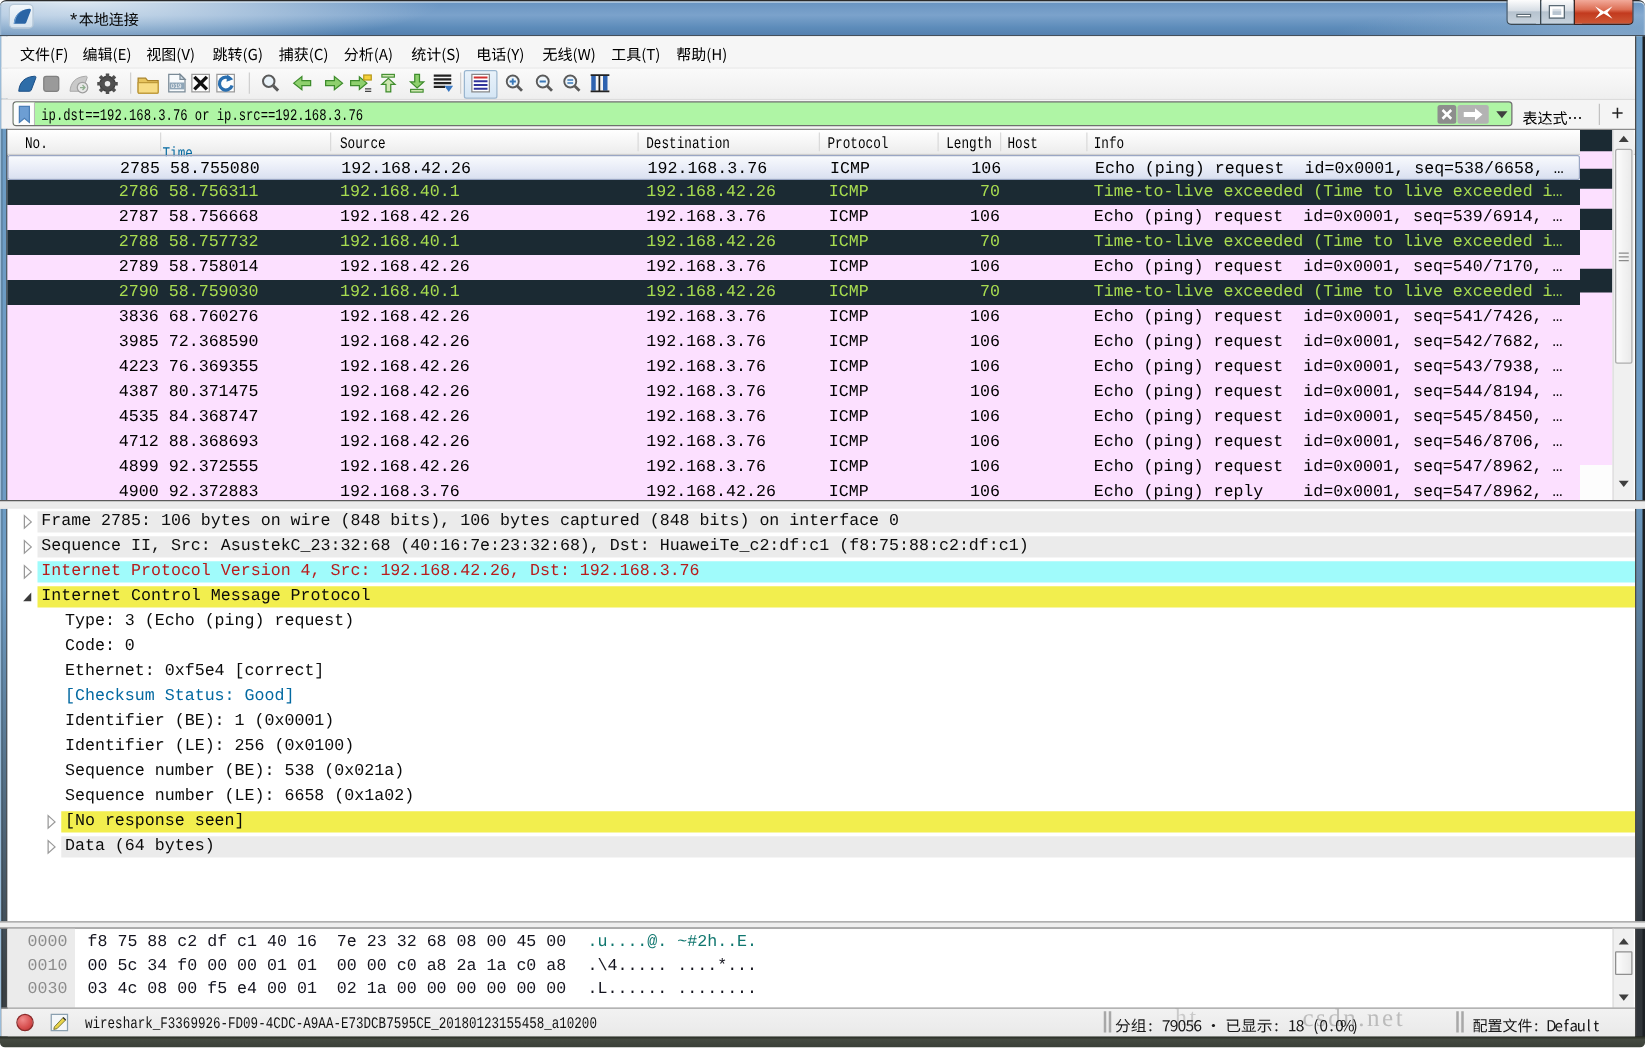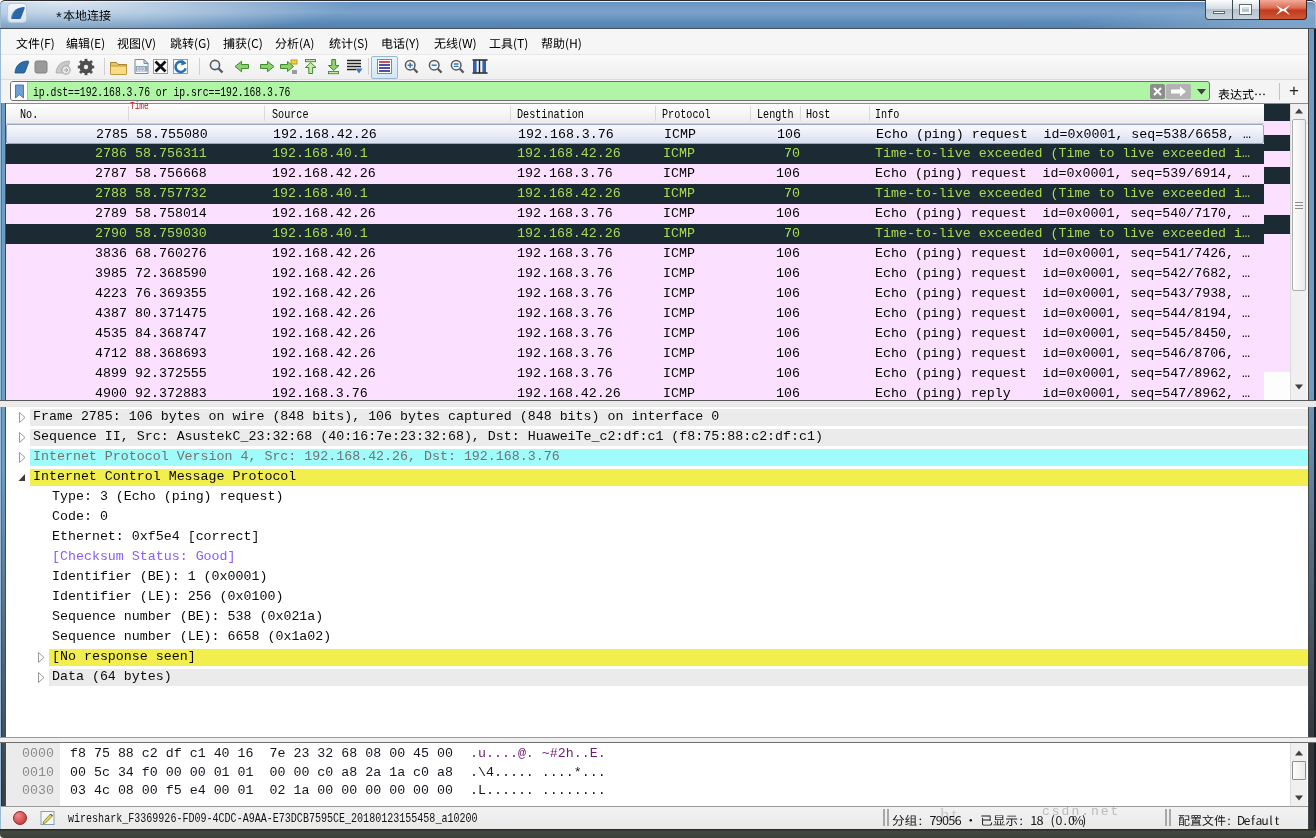--- a/index.html
+++ b/index.html
@@ -191,21 +191,21 @@
 <svg class="abs" style="left:1196px;top:88px" width="12" height="8">
     <path d="M1 1 L5.5 6.5 L10 1 Z" fill="#3f3f3f"></path>
   </svg>
 <div style="position:absolute;left:1218px;top:85px;"><svg width="48" height="15" style="overflow:visible">
       <path d="M3.0 14.9C3.3 14.7 3.7 14.5 7.1 13.5C7.0 13.3 7.0 12.9 6.9 12.7L4.0 13.5V10.9C4.7 10.4 5.4 9.9 5.9 9.3C6.8 11.8 8.5 13.6 11.0 14.5C11.1 14.2 11.4 13.9 11.6 13.7C10.4 13.3 9.4 12.8 8.6 12.0C9.3 11.5 10.2 10.9 10.9 10.3L10.2 9.8C9.6 10.3 8.8 10.9 8.1 11.4C7.5 10.8 7.1 10.1 6.8 9.3H11.2V8.5H6.4V7.5H10.3V6.7H6.4V5.7H10.8V4.9H6.4V3.8H5.5V4.9H1.3V5.7H5.5V6.7H1.9V7.5H5.5V8.5H0.8V9.3H4.8C3.6 10.3 1.9 11.2 0.4 11.7C0.6 11.9 0.9 12.2 1.0 12.5C1.7 12.2 2.4 11.9 3.1 11.5V13.3C3.1 13.7 2.8 13.9 2.6 14.1C2.8 14.2 3.0 14.7 3.0 14.9Z M13.0 4.5C13.5 5.2 14.2 6.2 14.4 6.8L15.2 6.4C15.0 5.7 14.3 4.8 13.7 4.1ZM19.0 3.9C19.0 4.7 19.0 5.5 18.9 6.2H15.9V7.1H18.8C18.6 9.2 17.8 11.0 15.8 12.0C16.0 12.1 16.3 12.5 16.4 12.7C18.1 11.8 18.9 10.5 19.4 8.9C20.6 10.1 21.9 11.6 22.5 12.6L23.3 12.0C22.5 10.9 21.0 9.2 19.6 7.9L19.7 7.1H23.3V6.2H19.8C19.9 5.4 19.9 4.7 19.9 3.9ZM15.1 8.3H12.6V9.2H14.2V12.4C13.7 12.6 13.1 13.1 12.4 13.9L13.0 14.7C13.7 13.8 14.3 13.1 14.7 13.1C14.9 13.1 15.3 13.5 15.8 13.8C16.7 14.4 17.7 14.5 19.2 14.5C20.3 14.5 22.5 14.5 23.3 14.4C23.3 14.1 23.5 13.7 23.6 13.5C22.4 13.6 20.7 13.7 19.2 13.7C17.8 13.7 16.8 13.6 16.0 13.1C15.6 12.8 15.4 12.6 15.1 12.4Z M32.5 4.4C33.1 4.9 33.9 5.5 34.2 5.9L34.9 5.4C34.5 5.0 33.7 4.3 33.1 3.9ZM30.8 3.9C30.8 4.6 30.8 5.4 30.8 6.1H24.7V7.0H30.9C31.2 11.4 32.2 14.9 34.2 14.9C35.1 14.9 35.4 14.3 35.6 12.2C35.4 12.1 35.0 11.9 34.8 11.7C34.7 13.3 34.6 14.0 34.3 14.0C33.1 14.0 32.1 11.0 31.8 7.0H35.4V6.1H31.8C31.8 5.4 31.7 4.6 31.7 3.9ZM24.7 13.6 25.0 14.5C26.5 14.2 28.7 13.7 30.8 13.2L30.7 12.4L28.1 12.9V9.6H30.4V8.7H25.1V9.6H27.2V13.1Z M38.0 8.6C37.6 8.6 37.2 8.9 37.2 9.4C37.2 9.8 37.6 10.2 38.0 10.2C38.4 10.2 38.8 9.8 38.8 9.4C38.8 8.9 38.4 8.6 38.0 8.6ZM42.0 8.6C41.6 8.6 41.2 8.9 41.2 9.4C41.2 9.8 41.6 10.2 42.0 10.2C42.4 10.2 42.8 9.8 42.8 9.4C42.8 8.9 42.4 8.6 42.0 8.6ZM46.0 8.6C45.6 8.6 45.2 8.9 45.2 9.4C45.2 9.8 45.6 10.2 46.0 10.2C46.4 10.2 46.8 9.8 46.8 9.4C46.8 8.9 46.4 8.6 46.0 8.6Z" fill="#000000"></path>
     </svg></div>
 <div class="abs" style="left:1279px;top:83px;width:1px;height:17px;background:#c2c2c2"></div>
 <div class="abs" style="left:1286px;top:81px;width:16px;height:20px;font-size:17px;color:#222;font-family:'Liberation Sans';text-align:center">+</div>
 <div class="abs" style="left:6px;top:103px;width:1302px;height:21px;background:linear-gradient(#ffffff,#f4f4f4 60%,#ececec);border-top:1px solid #8c8c8c;border-bottom:1px solid #cfcfcf"></div>
 <div class="abs" style="left:20px;top:106px;height:16px;line-height:16px;font-size:13px;color:#000"><span class="sx" style="transform:scaleX(.78)">No.</span></div>
-<div class="abs" style="left:130px;top:98px;height:16px;line-height:16px;font-size:10px;color:#b91c1c"><span class="sx" style="transform:scaleX(.78)">Time</span></div>
+<div class="abs" style="left:130px;top:114px;height:16px;line-height:16px;font-size:13px;color:#0369a1"><span class="sx" style="transform:scaleX(.78)">Time</span></div>
 <div class="abs" style="left:272px;top:106px;height:16px;line-height:16px;font-size:13px;color:#000"><span class="sx" style="transform:scaleX(.78)">Source</span></div>
 <div class="abs" style="left:517px;top:106px;height:16px;line-height:16px;font-size:13px;color:#000"><span class="sx" style="transform:scaleX(.78)">Destination</span></div>
 <div class="abs" style="left:662px;top:106px;height:16px;line-height:16px;font-size:13px;color:#000"><span class="sx" style="transform:scaleX(.78)">Protocol</span></div>
 <div class="abs" style="left:757px;top:106px;height:16px;line-height:16px;font-size:13px;color:#000"><span class="sx" style="transform:scaleX(.78)">Length</span></div>
 <div class="abs" style="left:806px;top:106px;height:16px;line-height:16px;font-size:13px;color:#000"><span class="sx" style="transform:scaleX(.78)">Host</span></div>
 <div class="abs" style="left:875px;top:106px;height:16px;line-height:16px;font-size:13px;color:#000"><span class="sx" style="transform:scaleX(.78)">Info</span></div>
 <div class="abs" style="left:127.5px;top:106px;width:1px;height:15px;background:#dadada"></div>
 <div class="abs" style="left:264px;top:106px;width:1px;height:15px;background:#dadada"></div>
 <div class="abs" style="left:510px;top:106px;width:1px;height:15px;background:#dadada"></div>
 <div class="abs" style="left:655px;top:106px;width:1px;height:15px;background:#dadada"></div>
@@ -254,50 +254,50 @@
 <div class="drow" style="left:33px;top:407px;color:#0b0b0b">Frame 2785: 106 bytes on wire (848 bits), 106 bytes captured (848 bits) on interface 0</div>
 <div class="abs" style="left:30px;top:428.5px;width:1278px;height:17.5px;background:#ebebeb"></div>
 <svg class="abs" style="left:17px;top:431px" width="10" height="13">
     <path d="M2.5 1.5 L2.5 11.5 L8 6.5 Z" fill="#fdfdfd" stroke="#999"></path>
   </svg>
 <div class="drow" style="left:33px;top:427px;color:#0b0b0b">Sequence II, Src: AsustekC_23:32:68 (40:16:7e:23:32:68), Dst: HuaweiTe_c2:df:c1 (f8:75:88:c2:df:c1)</div>
 <div class="abs" style="left:30px;top:448.5px;width:1278px;height:17.5px;background:#a0fbfb"></div>
 <svg class="abs" style="left:17px;top:451px" width="10" height="13">
     <path d="M2.5 1.5 L2.5 11.5 L8 6.5 Z" fill="#fdfdfd" stroke="#999"></path>
   </svg>
-<div class="drow" style="left:33px;top:447px;color:#737373">Internet Protocol Version 4, Src: 192.168.42.26, Dst: 192.168.3.76</div>
+<div class="drow" style="left:33px;top:447px;color:#b91c1c">Internet Protocol Version 4, Src: 192.168.42.26, Dst: 192.168.3.76</div>
 <div class="abs" style="left:30px;top:468.5px;width:1278px;height:17.5px;background:#f2ee4e"></div>
 <svg class="abs" style="left:17px;top:472px" width="10" height="11">
     <path d="M8 2 L8 9 L1.5 9 Z" fill="#3c3c3c"></path>
   </svg>
 <div class="drow" style="left:33px;top:467px;color:#0b0b0b">Internet Control Message Protocol</div>
 <div class="drow" style="left:52px;top:487px;color:#0b0b0b">Type: 3 (Echo (ping) request)</div>
 <div class="drow" style="left:52px;top:507px;color:#0b0b0b">Code: 0</div>
 <div class="drow" style="left:52px;top:527px;color:#0b0b0b">Ethernet: 0xf5e4 [correct]</div>
-<div class="drow" style="left:52px;top:547px;color:#8b5cf6">[Checksum Status: Good]</div>
+<div class="drow" style="left:52px;top:547px;color:#0369a1">[Checksum Status: Good]</div>
 <div class="drow" style="left:52px;top:567px;color:#0b0b0b">Identifier (BE): 1 (0x0001)</div>
 <div class="drow" style="left:52px;top:587px;color:#0b0b0b">Identifier (LE): 256 (0x0100)</div>
 <div class="drow" style="left:52px;top:607px;color:#0b0b0b">Sequence number (BE): 538 (0x021a)</div>
 <div class="drow" style="left:52px;top:627px;color:#0b0b0b">Sequence number (LE): 6658 (0x1a02)</div>
 <div class="abs" style="left:49px;top:648.5px;width:1259px;height:17.5px;background:#f2ee4e"></div>
 <svg class="abs" style="left:36px;top:651px" width="10" height="13">
     <path d="M2.5 1.5 L2.5 11.5 L8 6.5 Z" fill="#fdfdfd" stroke="#999"></path>
   </svg>
 <div class="drow" style="left:52px;top:647px;color:#0b0b0b">[No response seen]</div>
 <div class="abs" style="left:49px;top:668.5px;width:1259px;height:17.5px;background:#ebebeb"></div>
 <svg class="abs" style="left:36px;top:671px" width="10" height="13">
     <path d="M2.5 1.5 L2.5 11.5 L8 6.5 Z" fill="#fdfdfd" stroke="#999"></path>
   </svg>
 <div class="drow" style="left:52px;top:667px;color:#0b0b0b">Data (64 bytes)</div>
 <div class="abs" style="left:0px;top:737px;width:1316px;height:6px;background:#efefef;border-top:1px solid #9a9a9a;border-bottom:1px solid #6f6f6f"></div>
 <div class="abs" style="left:6px;top:743px;width:1302px;height:63px;background:#fff"></div>
 <div class="abs" style="left:6px;top:743px;width:54px;height:63px;background:#ebebeb"></div>
 <div class="drow" style="left:22px;top:744.0px;color:#8c8c8c">0000</div>
 <div class="drow" style="left:70px;top:744.0px;color:#14141e">f8 75 88 c2 df c1 40 16  7e 23 32 68 08 00 45 00</div>
-<div class="drow" style="left:470px;top:744.0px;color:#701a75">.u....@. ~#2h..E.</div>
+<div class="drow" style="left:470px;top:744.0px;color:#0f766e">.u....@. ~#2h..E.</div>
 <div class="drow" style="left:22px;top:762.7px;color:#8c8c8c">0010</div>
 <div class="drow" style="left:70px;top:762.7px;color:#14141e">00 5c 34 f0 00 00 01 01  00 00 c0 a8 2a 1a c0 a8</div>
 <div class="drow" style="left:470px;top:762.7px;color:#14141e">.\4..... ....*...</div>
 <div class="drow" style="left:22px;top:781.4px;color:#8c8c8c">0030</div>
 <div class="drow" style="left:70px;top:781.4px;color:#14141e">03 4c 08 00 f5 e4 00 01  02 1a 00 00 00 00 00 00</div>
 <div class="drow" style="left:470px;top:781.4px;color:#14141e">.L...... ........</div>
 <div class="abs" style="left:1290px;top:743px;width:17px;height:63px;background:#f0f0f0;border-left:1px solid #dcdcdc"></div>
 <svg class="abs" style="left:1294px;top:749px" width="10" height="8">
     <path d="M1 6.5 L5 1.5 L9 6.5 Z" fill="#3f3f3f"></path>
   </svg>
@@ -306,21 +306,21 @@
     <path d="M1 1.5 L5 6.5 L9 1.5 Z" fill="#3f3f3f"></path>
   </svg>
 <div class="abs" style="left:1px;top:806px;width:1307px;height:23px;background:linear-gradient(#f2f2f2,#e9e9e9);border-top:1px solid #9a9a9a"></div>
 <div class="abs" style="left:13px;top:811px;width:14px;height:14px;border-radius:50%;background:radial-gradient(circle at 35% 30%,#f08a8a,#d64d4d 60%,#b23030);border:1px solid #8a2a2a"></div>
 <svg class="abs" style="left:40px;top:810px" width="16" height="16">
     <rect x="1" y="1.5" width="13" height="13" fill="#f4f7f9" stroke="#8aa0b0"></rect>
     <path d="M3.5 11.5 L10.5 4 L12.5 6 L5.5 13 L3 13.5 Z" fill="#e8d44a" stroke="#6a6a2a" stroke-width=".7"></path>
     <path d="M10.5 4 L12.5 6" stroke="#333"></path>
   </svg>
 <div class="abs" style="left:68px;top:810px;height:16px;line-height:16px;font-size:13px;color:#111"><span class="sx" style="transform:scaleX(.772)">wireshark_F3369926-FD09-4CDC-A9AA-E73DCB7595CE_20180123155458_a10200</span></div>
-<div class="abs" style="left:1042px;top:804px;font-family:Liberation Mono, monospace;font-size:13px;color:rgba(145,145,145,.55);letter-spacing:2px">csdn.net</div>
+<div class="abs" style="left:1042px;top:804px;font-family:Liberation Serif, serif;font-size:20px;color:rgba(145,145,145,.55);letter-spacing:2px">csdn.net</div>
 <div class="abs" style="left:940px;top:804px;font-family:'Liberation Serif',serif;font-size:19px;color:rgba(145,145,145,.4);letter-spacing:2px">ht</div>
 <div class="abs" style="left:883px;top:809px;width:2px;height:17px;background:#a8a8a8"></div>
 <div class="abs" style="left:887px;top:809px;width:2px;height:17px;background:#a8a8a8"></div>
 <div class="abs" style="left:1165px;top:809px;width:2px;height:17px;background:#a8a8a8"></div>
 <div class="abs" style="left:1169px;top:809px;width:2px;height:17px;background:#a8a8a8"></div>
 <div style="position:absolute;left:892px;top:811px;transform:scaleX(1.05);transform-origin:0 50%"><svg width="186" height="15" style="overflow:visible">
       <path d="M8.1 4.1 7.2 4.4C8.1 6.2 9.5 8.1 10.8 9.2C11.0 9.0 11.3 8.6 11.5 8.4C10.3 7.5 8.8 5.7 8.1 4.1ZM3.9 4.1C3.2 5.9 2.0 7.6 0.5 8.6C0.7 8.8 1.1 9.1 1.3 9.3C1.6 9.0 1.9 8.8 2.2 8.4V9.3H4.6C4.3 11.3 3.6 13.2 0.8 14.1C1.0 14.3 1.2 14.7 1.3 14.9C4.4 13.8 5.2 11.6 5.5 9.3H8.8C8.6 12.3 8.5 13.4 8.2 13.8C8.0 13.9 7.9 13.9 7.6 13.9C7.4 13.9 6.6 13.9 5.8 13.8C6.0 14.1 6.1 14.5 6.1 14.7C6.9 14.8 7.6 14.8 8.0 14.7C8.4 14.7 8.7 14.6 9.0 14.3C9.4 13.9 9.6 12.5 9.7 8.8C9.7 8.7 9.7 8.4 9.7 8.4H2.3C3.3 7.3 4.2 5.9 4.8 4.3Z M12.6 13.2 12.8 14.1C13.9 13.8 15.4 13.4 16.8 13.0L16.7 12.3C15.2 12.6 13.6 13.0 12.6 13.2ZM17.8 4.4V13.8H16.6V14.6H23.5V13.8H22.5V4.4ZM18.6 13.8V11.4H21.6V13.8ZM18.6 8.3H21.6V10.6H18.6ZM18.6 7.5V5.3H21.6V7.5ZM12.8 8.8C13.0 8.8 13.3 8.7 14.9 8.5C14.3 9.3 13.8 9.9 13.6 10.1C13.2 10.6 12.9 10.9 12.6 10.9C12.7 11.1 12.8 11.6 12.9 11.7C13.1 11.6 13.5 11.5 16.8 10.8C16.8 10.6 16.8 10.3 16.8 10.1L14.2 10.5C15.2 9.5 16.2 8.2 17.0 6.8L16.3 6.4C16.0 6.8 15.7 7.3 15.5 7.7L13.7 7.9C14.5 6.8 15.2 5.5 15.8 4.2L15.0 3.8C14.5 5.3 13.5 6.9 13.2 7.3C12.9 7.7 12.7 8.0 12.5 8.0C12.6 8.2 12.7 8.7 12.8 8.8Z M27.0 9.2C27.4 9.2 27.8 8.9 27.8 8.4C27.8 7.9 27.4 7.6 27.0 7.6C26.6 7.6 26.2 7.9 26.2 8.4C26.2 8.9 26.6 9.2 27.0 9.2ZM27.0 14.1C27.4 14.1 27.8 13.7 27.8 13.2C27.8 12.7 27.4 12.4 27.0 12.4C26.6 12.4 26.2 12.7 26.2 13.2C26.2 13.7 26.6 14.1 27.0 14.1Z M38.0 13.9H39.2C39.3 10.5 39.7 8.4 41.8 5.8V5.1H36.3V6.1H40.5C38.8 8.5 38.2 10.6 38.0 13.9Z M44.5 14.1C46.1 14.1 47.7 12.7 47.7 9.1C47.7 6.3 46.4 5.0 44.7 5.0C43.4 5.0 42.2 6.1 42.2 7.8C42.2 9.6 43.2 10.6 44.6 10.6C45.4 10.6 46.1 10.2 46.7 9.5C46.6 12.2 45.6 13.2 44.5 13.2C43.9 13.2 43.4 12.9 43.0 12.5L42.4 13.2C42.9 13.7 43.5 14.1 44.5 14.1ZM46.6 8.6C46.1 9.4 45.4 9.8 44.8 9.8C43.8 9.8 43.2 9.0 43.2 7.8C43.2 6.6 43.9 5.8 44.7 5.8C45.8 5.8 46.5 6.8 46.6 8.6Z M51.0 14.1C52.7 14.1 53.7 12.6 53.7 9.5C53.7 6.4 52.7 5.0 51.0 5.0C49.3 5.0 48.3 6.4 48.3 9.5C48.3 12.6 49.3 14.1 51.0 14.1ZM51.0 13.2C50.0 13.2 49.3 12.1 49.3 9.5C49.3 6.9 50.0 5.8 51.0 5.8C52.0 5.8 52.7 6.9 52.7 9.5C52.7 12.1 52.0 13.2 51.0 13.2Z M56.8 14.1C58.3 14.1 59.7 13.0 59.7 11.1C59.7 9.1 58.5 8.3 57.0 8.3C56.5 8.3 56.1 8.4 55.7 8.6L56.0 6.1H59.3V5.1H55.0L54.7 9.2L55.3 9.6C55.8 9.3 56.2 9.1 56.8 9.1C57.9 9.1 58.6 9.8 58.6 11.1C58.6 12.4 57.8 13.2 56.7 13.2C55.7 13.2 55.0 12.7 54.5 12.2L54.0 12.9C54.6 13.5 55.4 14.1 56.8 14.1Z M63.3 14.1C64.7 14.1 65.8 12.9 65.8 11.2C65.8 9.4 64.9 8.5 63.4 8.5C62.7 8.5 61.9 8.9 61.4 9.5C61.4 6.8 62.4 5.9 63.6 5.9C64.2 5.9 64.7 6.1 65.0 6.5L65.7 5.9C65.2 5.3 64.5 5.0 63.6 5.0C61.9 5.0 60.3 6.3 60.3 9.7C60.3 12.6 61.6 14.1 63.3 14.1ZM61.4 10.4C62.0 9.6 62.6 9.3 63.2 9.3C64.3 9.3 64.8 10.0 64.8 11.2C64.8 12.4 64.1 13.2 63.3 13.2C62.2 13.2 61.5 12.2 61.4 10.4Z M75.0 8.1C74.3 8.1 73.7 8.7 73.7 9.4C73.7 10.1 74.3 10.6 75.0 10.6C75.7 10.6 76.3 10.1 76.3 9.4C76.3 8.7 75.7 8.1 75.0 8.1Z M85.1 4.6V5.5H93.0V8.6H86.7V6.7H85.8V12.7C85.8 14.2 86.4 14.5 88.3 14.5C88.8 14.5 92.3 14.5 92.8 14.5C94.8 14.5 95.2 13.9 95.4 11.7C95.2 11.6 94.8 11.5 94.5 11.3C94.3 13.2 94.1 13.7 92.8 13.7C92.0 13.7 88.9 13.7 88.3 13.7C86.9 13.7 86.7 13.5 86.7 12.7V9.5H93.0V10.1H93.9V4.6Z M98.9 7.1H105.1V8.3H98.9ZM98.9 5.1H105.1V6.4H98.9ZM98.1 4.4V9.1H106.0V4.4ZM105.8 10.0C105.4 10.7 104.7 11.8 104.2 12.4L104.9 12.8C105.4 12.1 106.1 11.2 106.6 10.3ZM97.5 10.4C98.0 11.1 98.6 12.2 98.8 12.8L99.6 12.4C99.3 11.8 98.7 10.8 98.2 10.1ZM102.9 9.5V13.5H101.1V9.5H100.2V13.5H96.5V14.3H107.5V13.5H103.7V9.5Z M110.8 9.7C110.3 11.1 109.4 12.4 108.4 13.2C108.6 13.4 109.1 13.6 109.2 13.8C110.2 12.9 111.1 11.4 111.7 10.0ZM116.2 10.1C117.1 11.2 118.0 12.8 118.3 13.8L119.2 13.4C118.8 12.4 117.9 10.9 117.0 9.7ZM109.8 4.7V5.6H118.2V4.7ZM108.7 7.6V8.5H113.5V13.7C113.5 13.9 113.5 13.9 113.2 13.9C113.0 14.0 112.2 14.0 111.4 13.9C111.6 14.2 111.7 14.6 111.7 14.9C112.8 14.9 113.5 14.9 113.9 14.7C114.4 14.6 114.5 14.3 114.5 13.7V8.5H119.3V7.6Z M123.0 9.2C123.4 9.2 123.8 8.9 123.8 8.4C123.8 7.9 123.4 7.6 123.0 7.6C122.6 7.6 122.2 7.9 122.2 8.4C122.2 8.9 122.6 9.2 123.0 9.2ZM123.0 14.1C123.4 14.1 123.8 13.7 123.8 13.2C123.8 12.7 123.4 12.4 123.0 12.4C122.6 12.4 122.2 12.7 122.2 13.2C122.2 13.7 122.6 14.1 123.0 14.1Z M132.7 13.9H137.5V13.0H135.8V5.1H134.9C134.5 5.4 133.9 5.6 133.1 5.7V6.4H134.7V13.0H132.7Z M141.0 14.1C142.7 14.1 143.8 13.1 143.8 11.8C143.8 10.6 143.1 9.9 142.3 9.5V9.4C142.8 9.0 143.5 8.2 143.5 7.3C143.5 6.0 142.6 5.0 141.1 5.0C139.7 5.0 138.6 5.9 138.6 7.2C138.6 8.1 139.2 8.8 139.8 9.3V9.3C139.0 9.7 138.2 10.6 138.2 11.7C138.2 13.1 139.4 14.1 141.0 14.1ZM141.6 9.1C140.6 8.7 139.6 8.3 139.6 7.2C139.6 6.4 140.2 5.8 141.0 5.8C142.0 5.8 142.5 6.5 142.5 7.4C142.5 8.0 142.2 8.6 141.6 9.1ZM141.0 13.3C140.0 13.3 139.2 12.6 139.2 11.6C139.2 10.8 139.7 10.1 140.4 9.6C141.7 10.2 142.7 10.6 142.7 11.8C142.7 12.6 142.1 13.3 141.0 13.3Z M153.8 16.3 154.5 16.0C153.5 14.3 153.0 12.2 153.0 10.2C153.0 8.2 153.5 6.1 154.5 4.4L153.8 4.1C152.7 5.9 152.1 7.8 152.1 10.2C152.1 12.6 152.7 14.5 153.8 16.3Z M159.0 14.1C160.7 14.1 161.7 12.6 161.7 9.5C161.7 6.4 160.7 5.0 159.0 5.0C157.3 5.0 156.3 6.4 156.3 9.5C156.3 12.6 157.3 14.1 159.0 14.1ZM159.0 13.2C158.0 13.2 157.3 12.1 157.3 9.5C157.3 6.9 158.0 5.8 159.0 5.8C160.0 5.8 160.7 6.9 160.7 9.5C160.7 12.1 160.0 13.2 159.0 13.2Z M165.0 14.1C165.4 14.1 165.8 13.7 165.8 13.2C165.8 12.7 165.4 12.4 165.0 12.4C164.6 12.4 164.2 12.7 164.2 13.2C164.2 13.7 164.6 14.1 165.0 14.1Z M171.0 14.1C172.7 14.1 173.7 12.6 173.7 9.5C173.7 6.4 172.7 5.0 171.0 5.0C169.3 5.0 168.3 6.4 168.3 9.5C168.3 12.6 169.3 14.1 171.0 14.1ZM171.0 13.2C170.0 13.2 169.3 12.1 169.3 9.5C169.3 6.9 170.0 5.8 171.0 5.8C172.0 5.8 172.7 6.9 172.7 9.5C172.7 12.1 172.0 13.2 171.0 13.2Z M173.9 10.5C175.1 10.5 175.9 9.5 175.9 7.7C175.9 6.0 175.1 5.0 173.9 5.0C172.7 5.0 171.9 6.0 171.9 7.7C171.9 9.5 172.7 10.5 173.9 10.5ZM173.9 9.8C173.2 9.8 172.8 9.1 172.8 7.7C172.8 6.3 173.2 5.6 173.9 5.6C174.6 5.6 175.1 6.3 175.1 7.7C175.1 9.1 174.6 9.8 173.9 9.8ZM174.2 14.1H174.9L179.8 5.0H179.0ZM180.1 14.1C181.3 14.1 182.1 13.1 182.1 11.3C182.1 9.5 181.3 8.5 180.1 8.5C178.9 8.5 178.1 9.5 178.1 11.3C178.1 13.1 178.9 14.1 180.1 14.1ZM180.1 13.4C179.4 13.4 178.9 12.7 178.9 11.3C178.9 9.9 179.4 9.2 180.1 9.2C180.8 9.2 181.2 9.9 181.2 11.3C181.2 12.7 180.8 13.4 180.1 13.4Z M182.2 16.3C183.3 14.5 183.9 12.6 183.9 10.2C183.9 7.8 183.3 5.9 182.2 4.1L181.5 4.4C182.5 6.1 183.0 8.2 183.0 10.2C183.0 12.2 182.5 14.3 181.5 16.0Z" fill="#1a1a1a"></path>
     </svg></div>
 <div style="position:absolute;left:1178px;top:811px;"><svg width="102" height="15" style="overflow:visible">
       <path d="M6.6 4.4V5.2H10.3V8.2H6.7V13.4C6.7 14.5 7.0 14.8 8.1 14.8C8.4 14.8 9.9 14.8 10.2 14.8C11.2 14.8 11.5 14.2 11.6 12.3C11.4 12.2 11.0 12.0 10.8 11.9C10.7 13.6 10.6 13.9 10.1 13.9C9.8 13.9 8.5 13.9 8.2 13.9C7.7 13.9 7.6 13.8 7.6 13.4V9.0H10.3V9.8H11.2V4.4ZM1.7 12.0H5.0V13.3H1.7ZM1.7 11.4V7.3H2.5V8.2C2.5 8.9 2.4 9.7 1.7 10.3C1.8 10.3 2.0 10.5 2.1 10.6C2.9 9.9 3.0 9.0 3.0 8.2V7.3H3.7V9.6C3.7 10.1 3.9 10.2 4.3 10.2C4.4 10.2 4.8 10.2 4.9 10.2H5.0V11.4ZM0.7 4.3V5.1H2.4V6.5H1.0V14.8H1.7V14.0H5.0V14.7H5.8V6.5H4.4V5.1H6.1V4.3ZM3.1 6.5V5.1H3.8V6.5ZM4.2 7.3H5.0V9.7L5.0 9.7C5.0 9.7 5.0 9.7 4.8 9.7C4.7 9.7 4.4 9.7 4.4 9.7C4.2 9.7 4.2 9.7 4.2 9.5Z M19.8 4.9H21.8V6.0H19.8ZM17.0 4.9H19.0V6.0H17.0ZM14.3 4.9H16.2V6.0H14.3ZM14.3 8.8V13.8H12.7V14.5H23.3V13.8H21.7V8.8H17.9L18.1 8.1H23.1V7.4H18.2L18.4 6.7H22.7V4.3H13.4V6.7H17.4L17.4 7.4H12.8V8.1H17.2L17.1 8.8ZM15.1 13.8V13.1H20.8V13.8ZM15.1 10.6H20.8V11.3H15.1ZM15.1 10.1V9.4H20.8V10.1ZM15.1 11.9H20.8V12.6H15.1Z M29.1 4.0C29.4 4.6 29.8 5.4 30.0 5.9L31.0 5.6C30.8 5.1 30.4 4.3 30.0 3.8ZM24.6 6.0V6.8H26.5C27.2 8.7 28.1 10.2 29.4 11.5C28.0 12.6 26.4 13.4 24.4 14.0C24.6 14.2 24.9 14.6 25.0 14.9C27.0 14.2 28.7 13.3 30.0 12.2C31.4 13.4 33.0 14.3 35.0 14.8C35.1 14.5 35.4 14.2 35.6 14.0C33.7 13.5 32.1 12.6 30.7 11.5C31.9 10.3 32.9 8.7 33.6 6.8H35.4V6.0ZM30.0 10.9C28.9 9.7 28.0 8.4 27.4 6.8H32.5C31.9 8.5 31.1 9.8 30.0 10.9Z M39.8 9.8V10.7H43.2V14.9H44.1V10.7H47.4V9.8H44.1V7.2H46.9V6.3H44.1V4.0H43.2V6.3H41.6C41.8 5.8 41.9 5.2 42.0 4.6L41.2 4.4C40.9 6.0 40.4 7.6 39.7 8.6C39.9 8.7 40.3 8.9 40.5 9.0C40.8 8.5 41.1 7.9 41.4 7.2H43.2V9.8ZM39.2 3.9C38.6 5.7 37.5 7.5 36.4 8.7C36.5 8.9 36.8 9.3 36.9 9.6C37.3 9.2 37.6 8.7 38.0 8.2V14.9H38.9V6.8C39.3 5.9 39.7 5.0 40.1 4.1Z M51.0 9.2C51.4 9.2 51.8 8.9 51.8 8.4C51.8 7.9 51.4 7.6 51.0 7.6C50.6 7.6 50.2 7.9 50.2 8.4C50.2 8.9 50.6 9.2 51.0 9.2ZM51.0 14.1C51.4 14.1 51.8 13.7 51.8 13.2C51.8 12.7 51.4 12.4 51.0 12.4C50.6 12.4 50.2 12.7 50.2 13.2C50.2 13.7 50.6 14.1 51.0 14.1Z M60.1 13.9H62.3C65.0 13.9 66.4 12.3 66.4 9.5C66.4 6.7 65.0 5.1 62.3 5.1H60.1ZM61.2 13.0V6.0H62.2C64.3 6.0 65.3 7.3 65.3 9.5C65.3 11.7 64.3 13.0 62.2 13.0Z M69.4 14.1C70.3 14.1 71.0 13.8 71.6 13.4L71.2 12.7C70.7 13.0 70.2 13.2 69.5 13.2C68.3 13.2 67.5 12.3 67.4 10.9H71.8C71.8 10.8 71.8 10.5 71.8 10.3C71.8 8.4 70.9 7.2 69.2 7.2C67.7 7.2 66.3 8.5 66.3 10.7C66.3 12.8 67.7 14.1 69.4 14.1ZM67.4 10.1C67.5 8.8 68.3 8.1 69.2 8.1C70.3 8.1 70.9 8.8 70.9 10.1Z M73.4 8.3H74.3V13.9H75.4V8.3H76.8V7.4H75.4V6.4C75.4 5.5 75.7 5.1 76.3 5.1C76.6 5.1 76.8 5.1 77.1 5.3L77.3 4.4C77.0 4.3 76.6 4.2 76.2 4.2C74.9 4.2 74.3 5.0 74.3 6.4V7.4L73.4 7.5Z M80.2 14.1C81.0 14.1 81.8 13.7 82.4 13.1H82.4L82.5 13.9H83.4V9.9C83.4 8.3 82.8 7.2 81.2 7.2C80.1 7.2 79.2 7.7 78.6 8.1L79.0 8.8C79.5 8.5 80.2 8.1 81.0 8.1C82.0 8.1 82.3 9.0 82.3 9.8C79.6 10.1 78.3 10.8 78.3 12.2C78.3 13.4 79.1 14.1 80.2 14.1ZM80.5 13.2C79.9 13.2 79.4 12.9 79.4 12.2C79.4 11.3 80.1 10.8 82.3 10.5V12.3C81.7 12.9 81.2 13.2 80.5 13.2Z M86.4 14.1C87.3 14.1 87.9 13.6 88.5 12.9H88.6L88.6 13.9H89.6V7.4H88.5V12.0C87.8 12.8 87.4 13.1 86.7 13.1C85.8 13.1 85.5 12.6 85.5 11.4V7.4H84.4V11.5C84.4 13.2 85.0 14.1 86.4 14.1Z M93.6 14.1C93.9 14.1 94.0 14.0 94.2 14.0L94.0 13.1C93.9 13.2 93.9 13.2 93.8 13.2C93.6 13.2 93.5 13.0 93.5 12.7V4.4H92.4V12.6C92.4 13.5 92.7 14.1 93.6 14.1Z M99.9 14.1C100.3 14.1 100.7 14.0 101.1 13.8L100.9 13.0C100.7 13.1 100.4 13.2 100.1 13.2C99.4 13.2 99.1 12.7 99.1 11.9V8.3H100.9V7.4H99.1V5.6H98.2L98.1 7.4L97.1 7.5V8.3H98.0V11.9C98.0 13.2 98.5 14.1 99.9 14.1Z" fill="#1a1a1a"></path>

